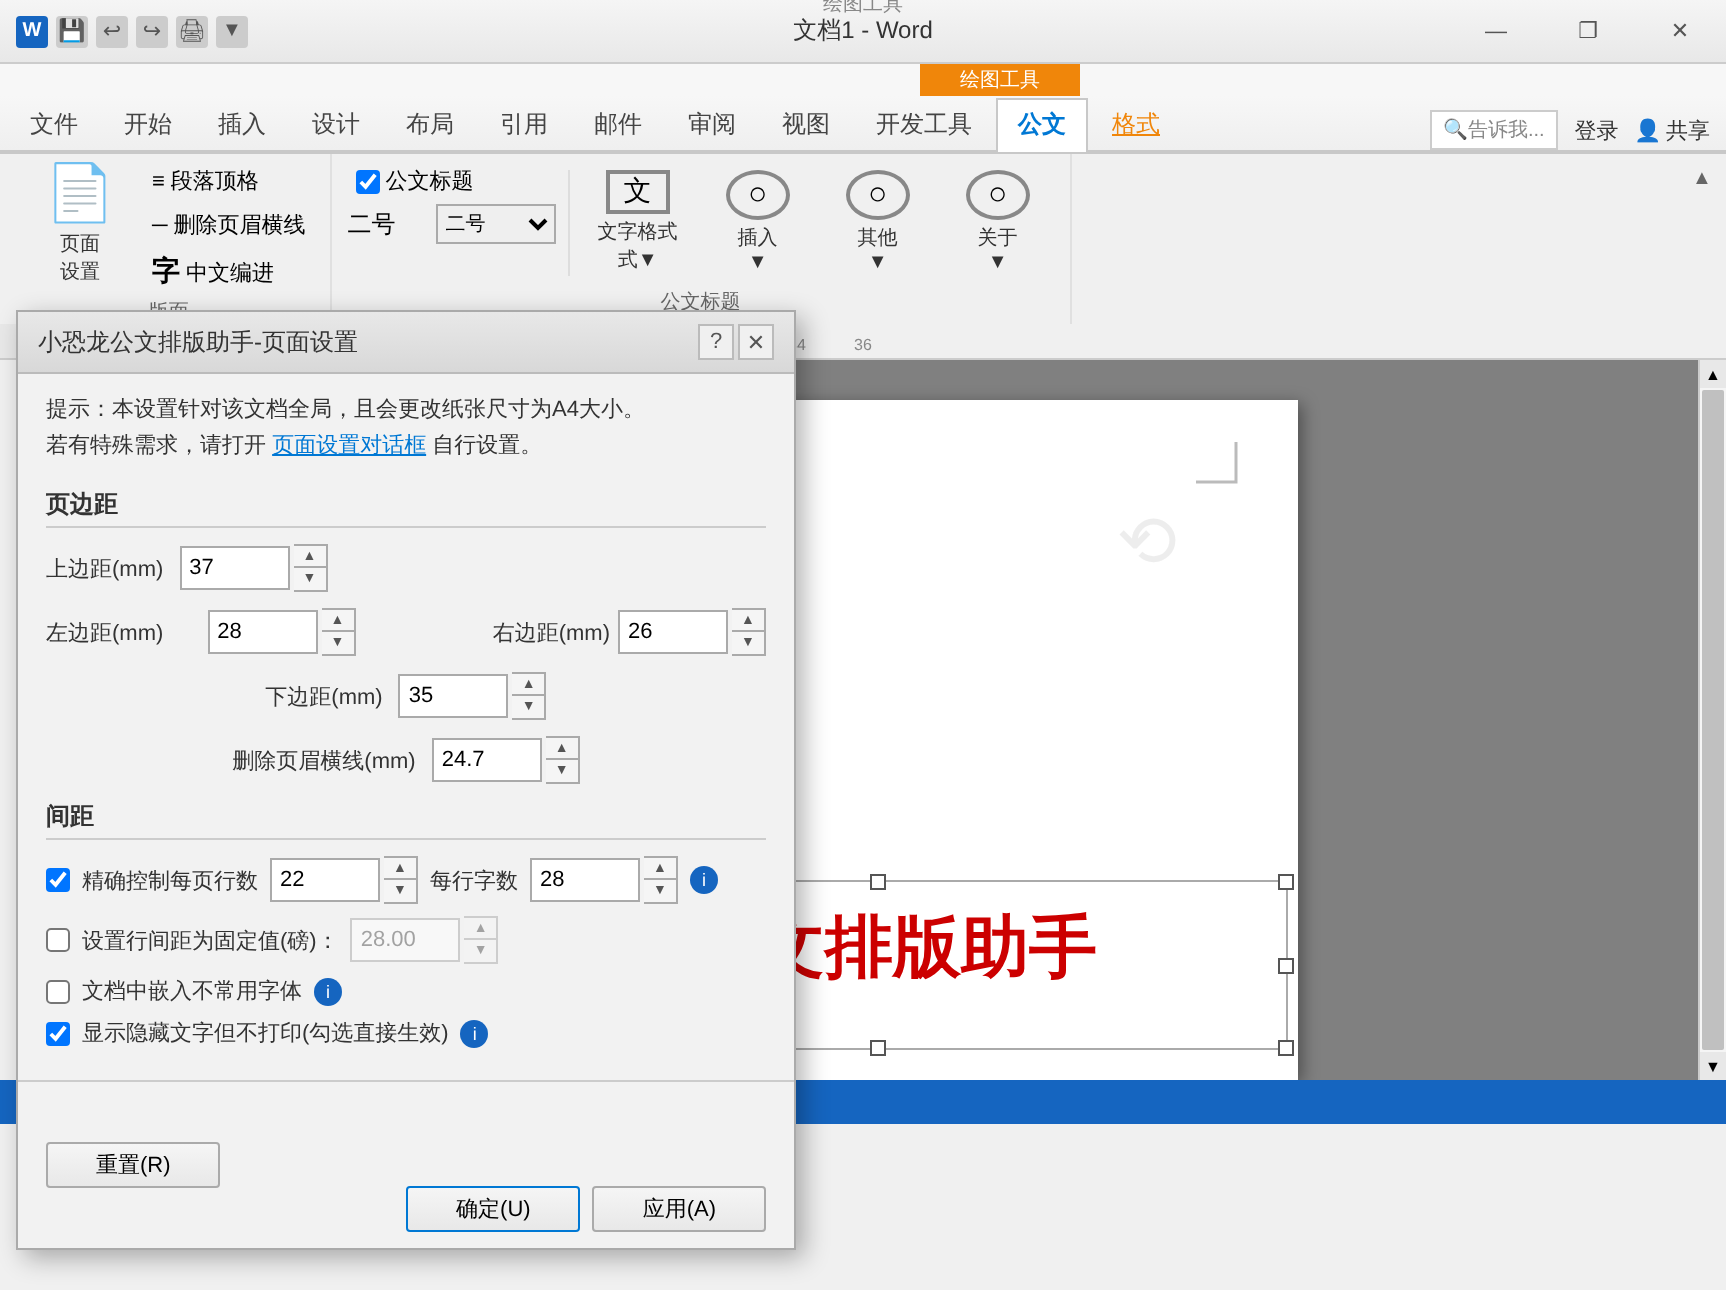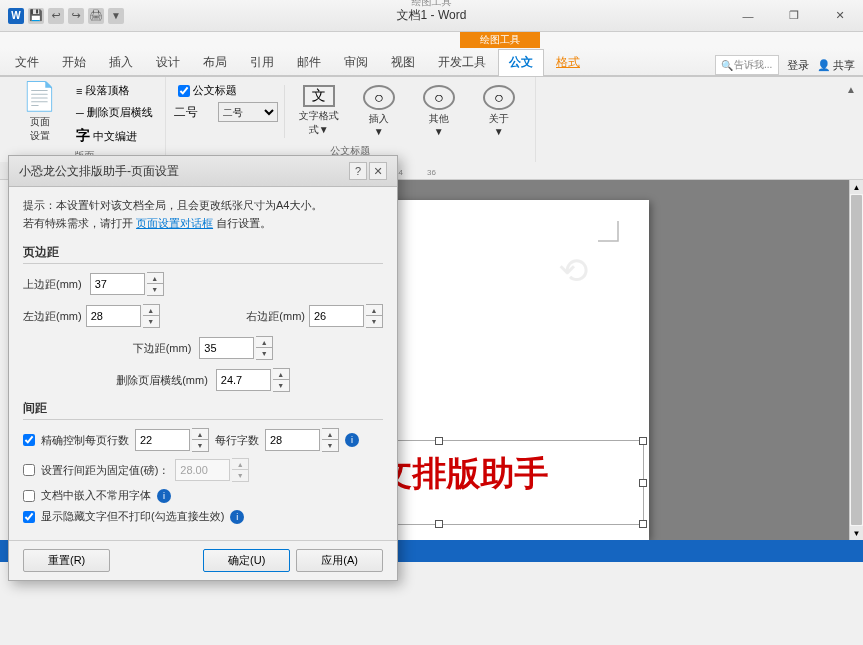--- a/index.html
+++ b/index.html
@@ -324,21 +324,21 @@
             <input type="text" value="37" style="">
           </div>
           <div class="spin-btns">
             <button class="spin-btn">▲</button>
             <button class="spin-btn">▼</button>
           </div>
         </div>
       </div>
 
       <div class="form-row" style="justify-content:space-between;">
-        <div style="display:flex;align-items:center;gap:4px;">
+        <div style="display:flex;align-items:center;gap:22px;">
           <span class="form-label">左边距(mm)</span>
           <div class="form-input-group">
             <div class="num-input">
               <input type="text" value="28" style="">
             </div>
             <div class="spin-btns">
               <button class="spin-btn">▲</button>
               <button class="spin-btn">▼</button>
             </div>
           </div>
@@ -432,19 +432,19 @@
 
       <div class="checkbox-row">
         <input type="checkbox" checked="" style="">
         <span class="form-label">显示隐藏文字但不打印(勾选直接生效)</span>
         <div class="info-icon">i</div>
       </div>
     </div>
 
     <div class="dialog-footer">
       <button class="dialog-btn">重置(R)</button>
-      <div style="display:flex;gap:6px;">
+      <div style="display:flex;gap:6px;margin-top:44px;">
         <button class="dialog-btn default">确定(U)</button>
         <button class="dialog-btn">应用(A)</button>
       </div>
     </div>
   </div>
 </div>
 
 </body></html>

